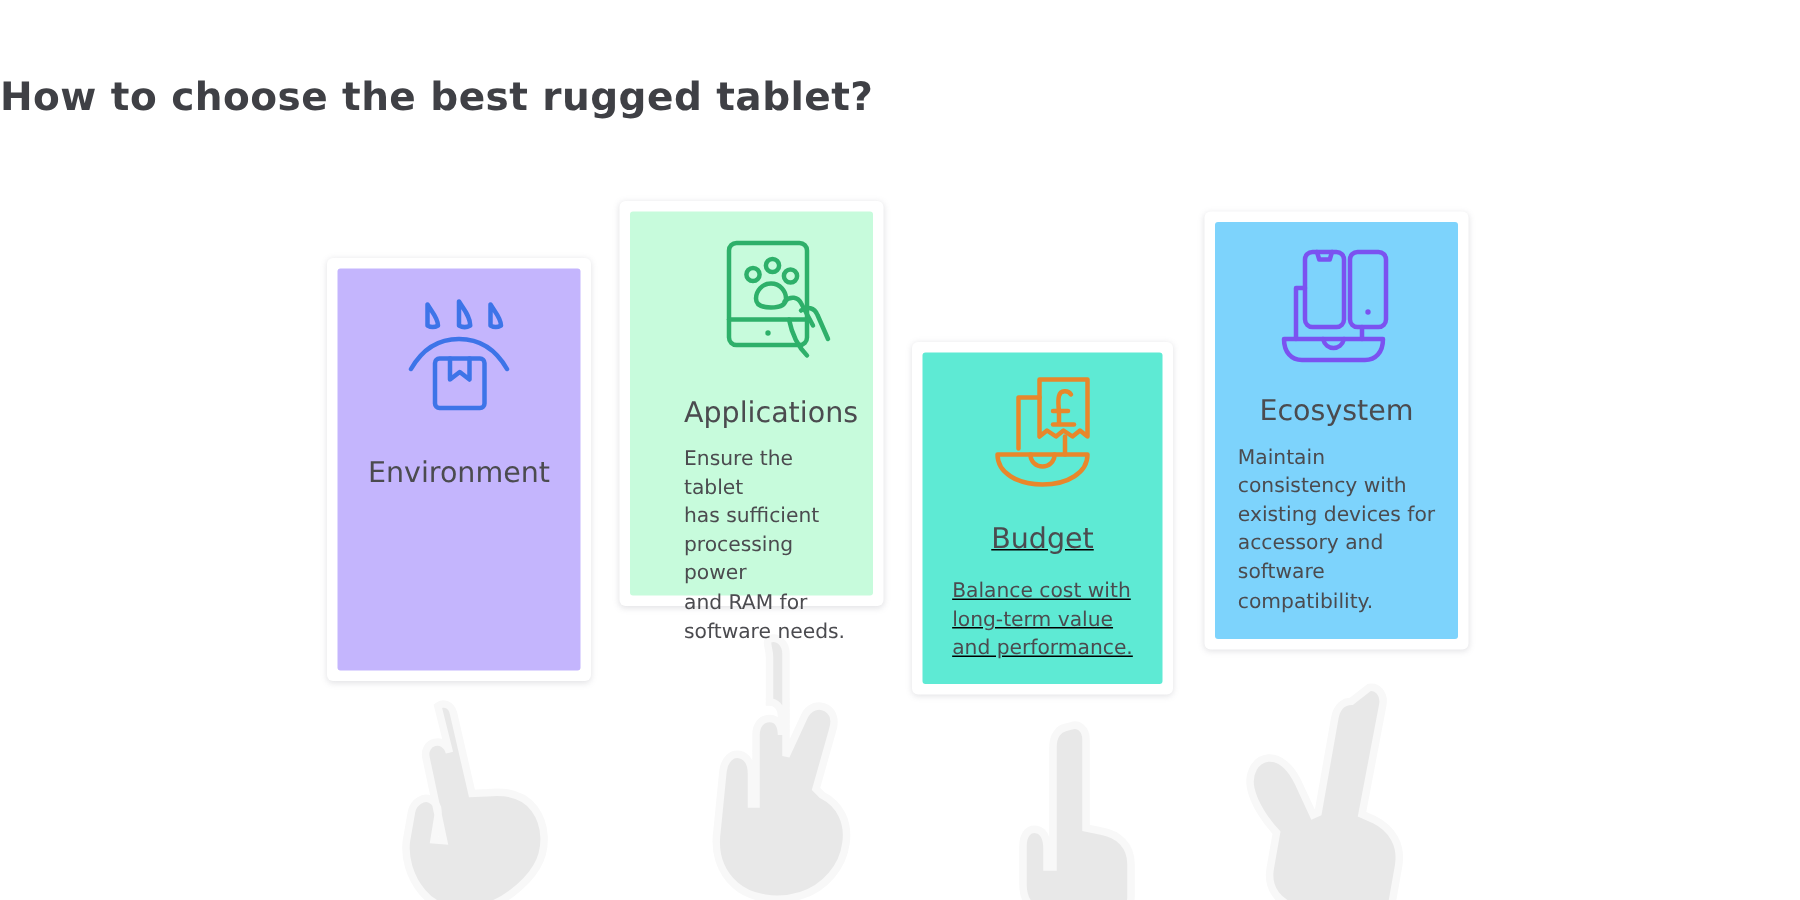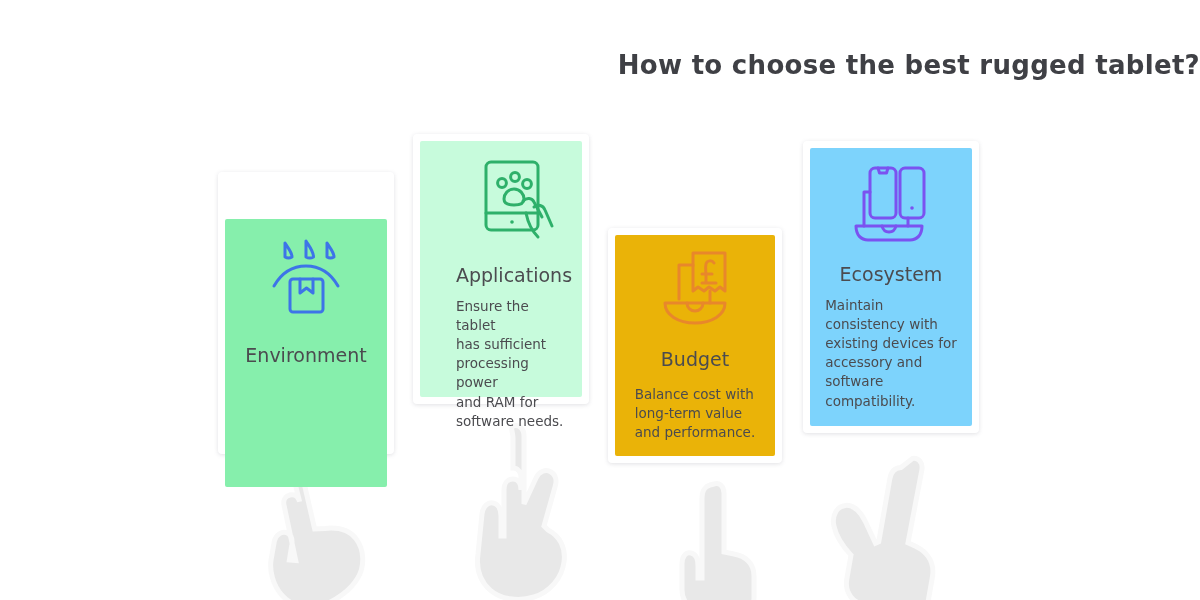--- a/index.html
+++ b/index.html
@@ -15,21 +15,21 @@
     position:relative;
     width:1200px; height:600px;
     background:#ffffff;
   }
 
   
   .page-title {
     position:absolute;
     left:0; top:50px;
     width:1200px;
-    text-align:right;
+    text-align:left;
     font-family:"DejaVu Sans", sans-serif;
     font-size:26px;
     font-weight:bold;
     letter-spacing:0.3px;
     color:#3f4045;
   }
 
   
   .hands-layer {
     position:absolute;
@@ -138,21 +138,21 @@
                  C106 96 114 106 114 120 L114 146 C114 154 107 159 98 159
                  L54 159 C40 159 30 150 30 136 L30 112
                  C22 106 12 96 8 86 C4 76 8 66 16 64 C24 62 32 68 38 76
                  L52 96 L55 94 L55 30 C55 22 59 18 64 17 Z" fill="#e8e8e8" stroke="#f8f8f8" stroke-width="5"></path>
       </g>
     </svg>
 
   </div>
 
   <div class="card" id="card-environment">
-    <div class="card-inner" style="background:#86efac;margin-top:40px;">
+    <div class="card-inner" style="background:#c4b5fd;">
 
       <div class="card-icon">
         <svg width="92" height="92" viewBox="0 0 92 92" fill="none" stroke="#3d74e8" stroke-width="3" stroke-linecap="round" stroke-linejoin="round">
 
           <path d="M25 12 L25 26 A7 7 0 0 0 32 26 C32 21 28 17 25 12 Z"></path>
           <path d="M46 10 L46 26 A7.5 7.5 0 0 0 53.5 26 C53.5 20 49 15 46 10 Z"></path>
           <path d="M67 12 L67 26 A7 7 0 0 0 74 26 C74 21 70 17 67 12 Z"></path>
 
           <path d="M14 55 C22 41 33 35 46 35 C59 35 70 41 78 55"></path>
 
@@ -193,21 +193,21 @@
 
       <div class="card-body">Ensure the tablet
 has sufficient
 processing power
 and RAM for
 software needs.</div>
     </div>
   </div>
 
   <div class="card" id="card-budget">
-    <div class="card-inner" style="background:#eab308;">
+    <div class="card-inner" style="background:#5eead4;text-decoration:underline;">
 
       <div class="card-icon">
         <svg width="88" height="82" viewBox="0 0 88 82" fill="none" stroke="#e8872b" stroke-width="3" stroke-linecap="round" stroke-linejoin="round">
 
           <path d="M42 6 h32 v38 l-5 -4 l-5 4 l-6 -4 l-5 4 l-6 -4 l-5 4 Z"></path>
 
           <path d="M63 16 C61 13 56 13 55 17 C54 21 55 25 55 29 L55 35"></path>
           <line x1="51" y1="27" x2="61" y2="27"></line>
           <line x1="51" y1="36" x2="65" y2="36"></line>
 

